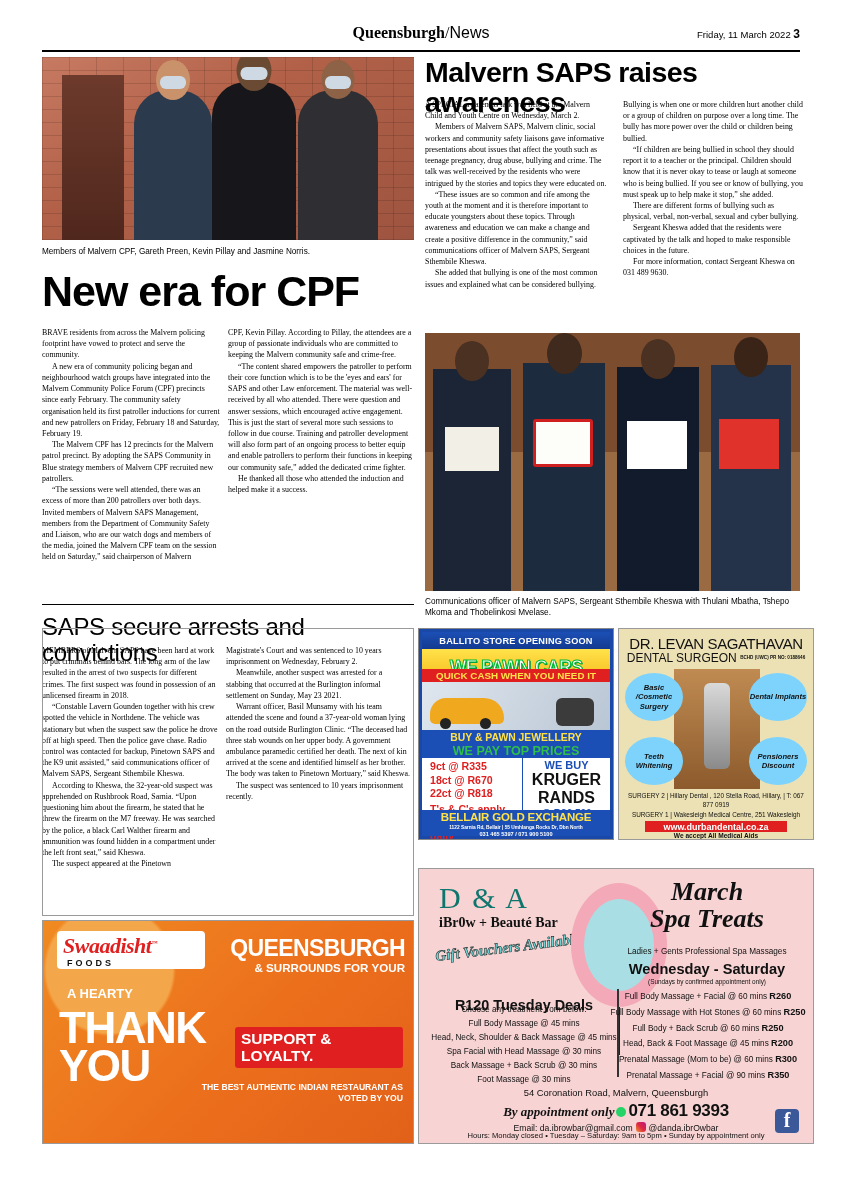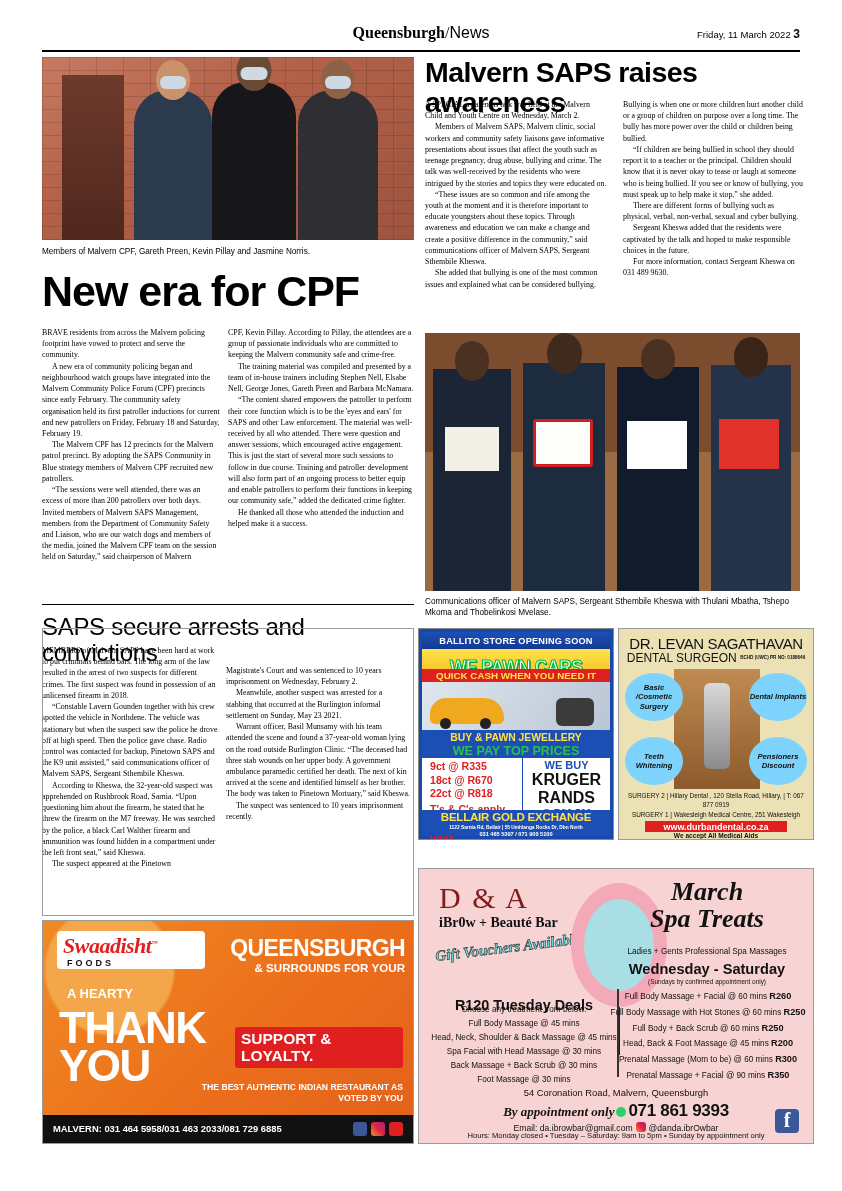--- a/index.html
+++ b/index.html
@@ -164,21 +164,21 @@
   #ad-dental .d-addr{position:absolute;left:4px;right:4px;top:162px;text-align:center;
       font-family:"Liberation Sans",sans-serif;font-size:6.4px;line-height:1.45;color:#111;}
   #ad-dental .d-web{position:absolute;left:26px;right:26px;top:192px;height:11px;background:#e02020;
       display:flex;align-items:center;justify-content:center;}
   #ad-dental .d-web span{font-family:"Liberation Sans",sans-serif;font-weight:bold;font-size:9px;color:#fff;}
   #ad-dental .d-med{position:absolute;left:0;right:0;top:203px;text-align:center;
       font-family:"Liberation Sans",sans-serif;font-weight:bold;font-size:6.6px;color:#111;}
 
   
   #ad-spa{left:418px;top:868px;width:396px;height:276px;background:#f7d3d3;border:1px solid #9a9a9a;}
-  #ad-spa .s-logo{position:absolute;left:20px;top:12px;font-family:"Liberation Serif",serif;font-size:30px;letter-spacing:2px;color:#7f1d1d;}
+  #ad-spa .s-logo{position:absolute;left:20px;top:12px;font-family:"Liberation Serif",serif;font-size:30px;letter-spacing:2px;color:#0f766e;}
   #ad-spa .s-bar{position:absolute;left:20px;top:46px;font-family:"Liberation Serif",serif;font-weight:bold;font-size:14px;color:#111;}
   #ad-spa .s-vouch{position:absolute;left:16px;top:70px;width:150px;transform:rotate(-7deg);
       font-family:"Liberation Serif",serif;font-style:italic;font-weight:bold;font-size:15px;color:#6fd4d4;
       -webkit-text-stroke:.5px #1b1b1b;}
   #ad-spa .s-circ{position:absolute;left:152px;top:14px;width:96px;height:124px;border-radius:50%;
       background:#f4a9b8;}
   #ad-spa .s-circ:after{content:"";position:absolute;left:13px;top:16px;width:70px;height:92px;border-radius:50%;background:#a9dfe4;}
   #ad-spa .s-stem{position:absolute;left:199px;top:138px;width:2px;height:48px;background:#222;}
   #ad-spa .s-march{position:absolute;right:18px;top:10px;width:176px;text-align:center;
       font-family:"Liberation Serif",serif;font-style:italic;font-weight:bold;font-size:26px;line-height:1.02;color:#111;}
@@ -283,21 +283,20 @@
   <h1 id="hl-cpf" class="hl-serif-bold">New era for CPF</h1>
 
   <div class="col" style="left:42px; top:327px; width:178px;">
     <p>BRAVE residents from across the Malvern policing footprint have vowed to protect and serve the community.</p>
     <p>A new era of community policing began and neighbourhood watch groups have integrated into the Malvern Community Police Forum (CPF) precincts since early February. The community safety organisation held its first patroller inductions for current and new patrollers on Friday, February 18 and Saturday, February 19.</p>
     <p>The Malvern CPF has 12 precincts for the Malvern patrol precinct. By adopting the SAPS Community in Blue strategy members of Malvern CPF recruited new patrollers.</p>
     <p>“The sessions were well attended, there was an excess of more than 200 patrollers over both days. Invited members of Malvern SAPS Management, members from the Department of Community Safety and Liaison, who are our watch dogs and members of the media, joined the Malvern CPF team on the session held on Saturday,” said chairperson of Malvern</p>
   </div>
   <div class="col" style="left:228px; top:327px; width:186px;">
     <p>CPF, Kevin Pillay. According to Pillay, the attendees are a group of passionate individuals who are committed to keeping the Malvern community safe and crime-free.</p>
-    <p>The training material was compiled and presented by a team of in-house trainers including Stephen Nell, Elsabe Nell, George Jones, Gareth Preen and Barbara McNamara.</p>
     <p>“The content shared empowers the patroller to perform their core function which is to be the 'eyes and ears' for SAPS and other Law enforcement. The material was well-received by all who attended. There were question and answer sessions, which encouraged active engagement. This is just the start of several more such sessions to follow in due course. Training and patroller development will also form part of an ongoing process to better equip and enable patrollers to perform their functions in keeping our community safe,” added the dedicated crime fighter.</p>
     <p>He thanked all those who attended the induction and helped make it a success.</p>
   </div>
 
   <div class="hrule" style="left:42px; top:604px; width:372px; height:1px;"></div>
 
   <h1 id="hl-saps" class="hl-serif-bold">Malvern SAPS raises awareness</h1>
 
   <div class="col" style="left:425px; top:99px; width:182px;">
     <p>A SPECIAL awareness talk was held at the Malvern Child and Youth Centre on Wednesday, March 2.</p>
@@ -335,21 +334,21 @@
   <div class="cap" style="left:425px; top:596px; width:375px;">Communications officer of Malvern SAPS, Sergeant Sthembile Kheswa with Thulani Mbatha, Tshepo Mkoma and Thobelinkosi Mvelase.</div>
 
   <h1 id="hl-arrests">SAPS secure arrests and convictions</h1>
 
   <div class="col" style="left:42px; top:645px; width:178px;">
     <p>MEMBERS of Malvern SAPS have been hard at work to put criminals behind bars. The long arm of the law resulted in the arrest of two suspects for different crimes. The first suspect was found in possession of an unlicensed firearm in 2018.</p>
     <p>“Constable Lavern Gounden together with his crew spotted the vehicle in Northdene. The vehicle was stationary but when the suspect saw the police he drove off at high speed. Then the police gave chase. Radio control was contacted for backup, Pinetown SAPS and the K9 unit assisted,” said communications officer of Malvern SAPS, Sergeant Sthembile Kheswa.</p>
     <p>According to Kheswa, the 32-year-old suspect was apprehended on Rushbrook Road, Sarnia. “Upon questioning him about the firearm, he stated that he threw the firearm on the M7 freeway. He was searched by the police, a black Carl Walther firearm and ammunition was found hidden in a compartment under the left front seat,” said Kheswa.</p>
     <p>The suspect appeared at the Pinetown</p>
   </div>
-  <div class="col" style="left:226px; top:645px; width:184px;margin-top:20px;">
+  <div class="col" style="left:226px; top:645px; width:184px;">
     <p>Magistrate's Court and was sentenced to 10 years imprisonment on Wednesday, February 2.</p>
     <p>Meanwhile, another suspect was arrested for a stabbing that occurred at the Burlington informal settlement on Sunday, May 23 2021.</p>
     <p>Warrant officer, Basil Munsamy with his team attended the scene and found a 37-year-old woman lying on the road outside Burlington Clinic. “The deceased had three stab wounds on her upper body. A government ambulance paramedic certified her death. The next of kin arrived at the scene and identified himself as her brother. The body was taken to Pinetown Mortuary,” said Kheswa.</p>
     <p>The suspect was sentenced to 10 years imprisonment recently.</p>
   </div>
   <div class="framebox" style="left:418px;top:628px;width:396px;height:0;border-width:0;"></div>
   <div class="framebox" style="left:42px;top:628px;width:372px;height:288px;"></div>
 
   <div class="adbox" id="ad-gold">
     <div class="g-top">
@@ -468,21 +467,15 @@
         <span>Swaadisht</span><span class="tm">™</span>
       </div>
       <div class="foods">FOODS</div>
     </div>
     <div class="f-qb">QUEENSBURGH</div>
     <div class="f-surr">&amp; SURROUNDS FOR YOUR</div>
     <div class="f-hearty">A HEARTY</div>
     <div class="f-thank">THANK YOU</div>
     <div class="f-supp">SUPPORT &amp; LOYALTY.</div>
     <div class="f-best">THE BEST AUTHENTIC INDIAN RESTAURANT AS VOTED BY YOU</div>
-    <div class="f-bar">
-      <div class="txt">MALVERN: 031 464 5958/031 463 2033/081 729 6885</div>
-      <div class="ic ic1"></div>
-      <div class="ic ic2"></div>
-      <div class="ic ic3"></div>
-    </div>
   </div>
 
 </div>
 
 </body></html>

